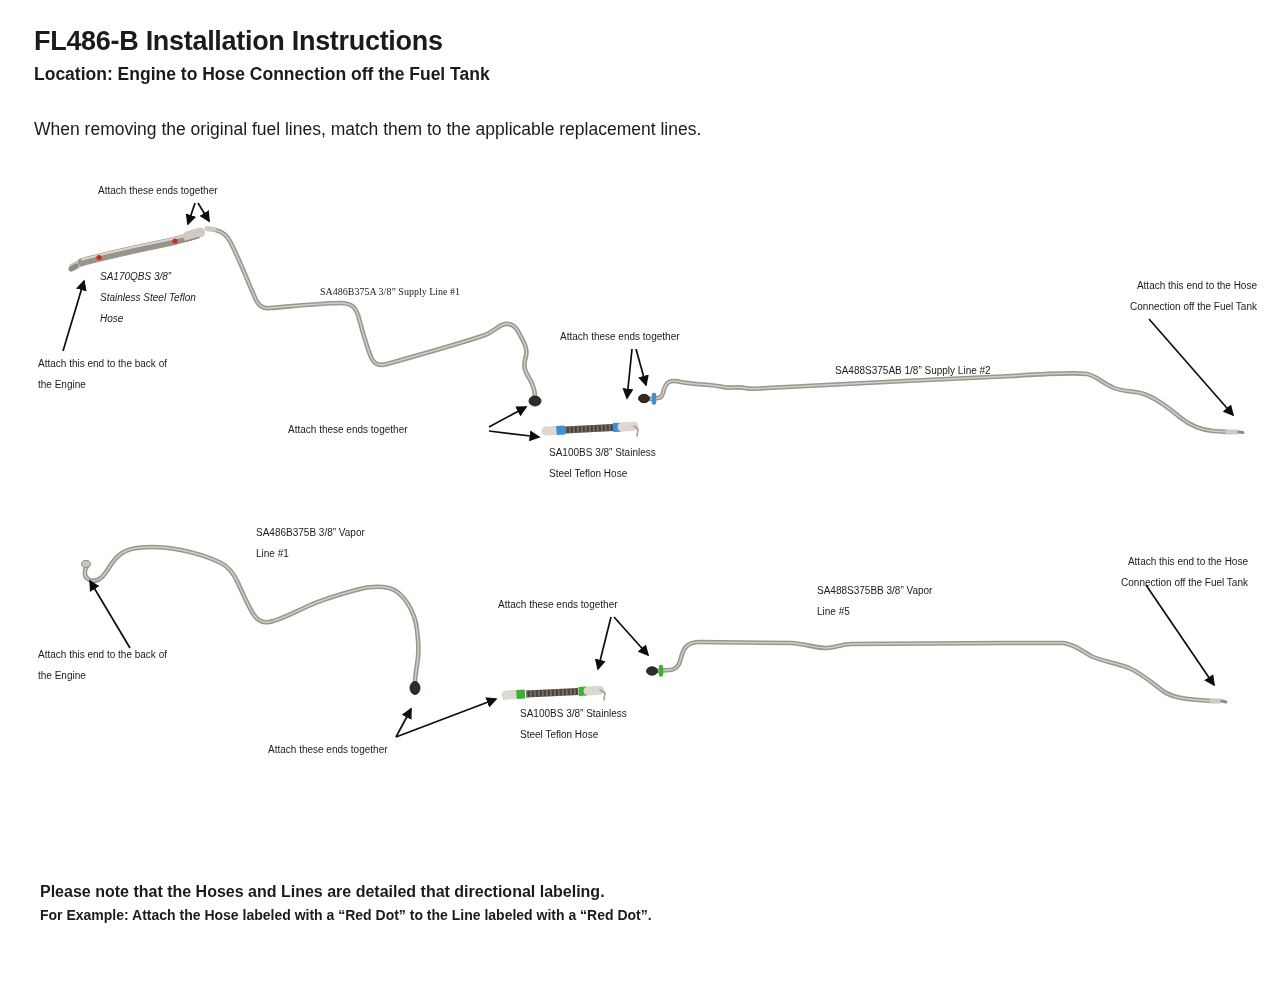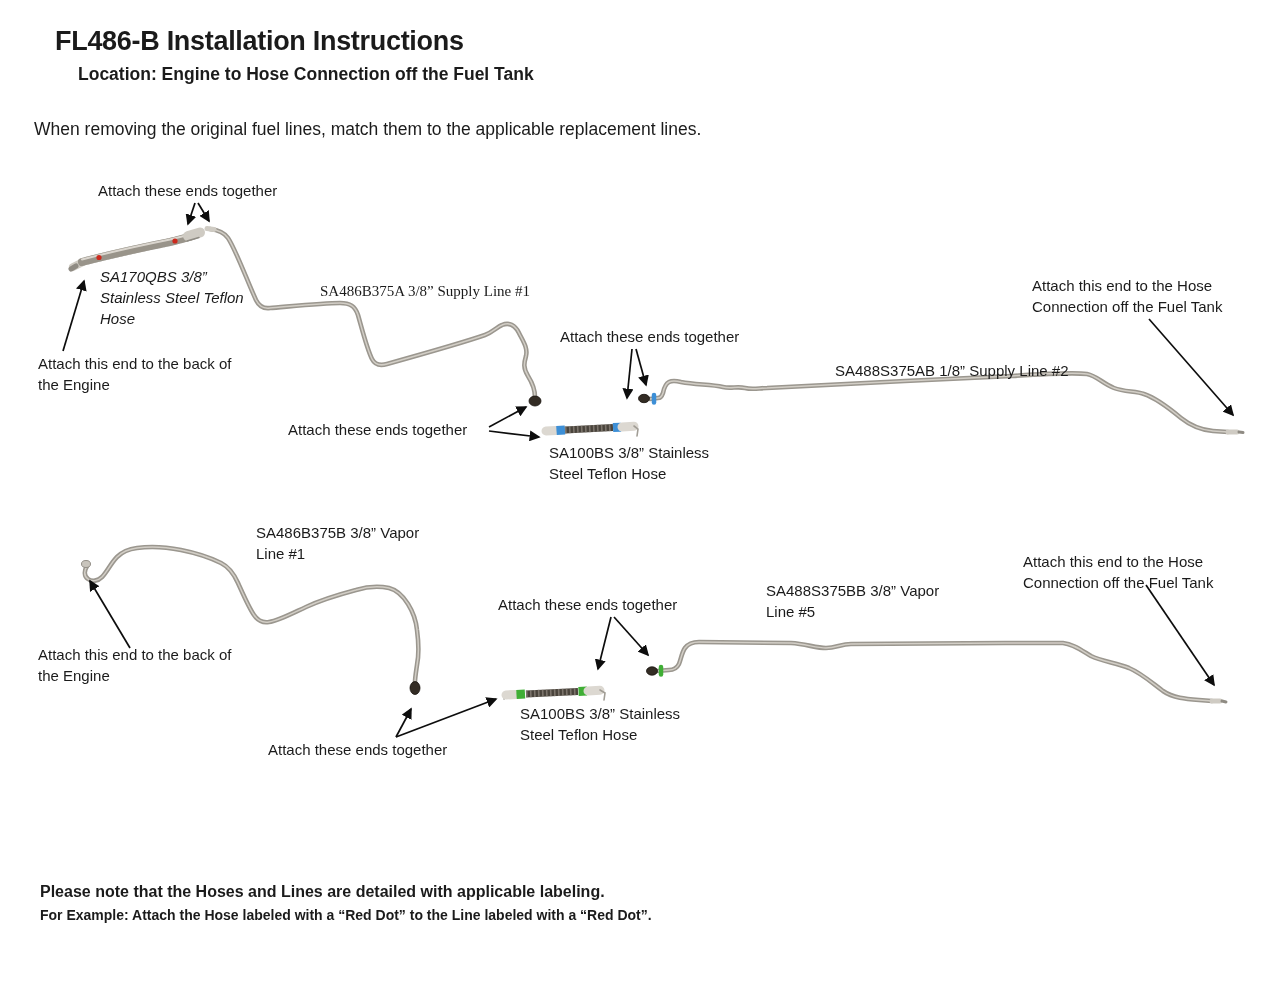--- a/index.html
+++ b/index.html
@@ -1,41 +1,41 @@
 <!DOCTYPE html>
 <html style="--red-dot: #cc2a1e; --blue-band: #3d8fd6; --green-band: #3fae35; --tube-base: #9b978f; --tube-highlight: #d8d4cc; --arrow: #0d0d0d;"><head>
 <meta charset="utf-8">
 <style>
   html,body { margin:0; padding:0; background:#ffffff; }
   body {
     width:1280px; height:989px; position:relative; overflow:hidden;
     font-family:"Liberation Sans", sans-serif; color:#1b1b1b;
   }
-  .hdr-title   { position:absolute; left:34px; top:26px;  font-size:27px;   font-weight:700; letter-spacing:-0.3px; white-space:nowrap;margin-left:21px; }
-  .hdr-loc     { position:absolute; left:34px; top:64px;  font-size:17.5px; font-weight:700; white-space:nowrap;margin-left:44px; }
+  .hdr-title   { position:absolute; left:34px; top:26px;  font-size:27px;   font-weight:700; letter-spacing:-0.3px; white-space:nowrap; }
+  .hdr-loc     { position:absolute; left:34px; top:64px;  font-size:17.5px; font-weight:700; white-space:nowrap; }
   .hdr-instr   { position:absolute; left:34px; top:119px; font-size:17.5px; font-weight:400; white-space:nowrap; }
 
-  .lbl { position:absolute; font-size:15px; line-height:21px; white-space:nowrap; z-index:3; }
-  .lbl-center { text-align:left; }
+  .lbl { position:absolute; font-size:10px; line-height:21px; white-space:nowrap; z-index:3; }
+  .lbl-center { text-align:right;margin-left:7px; }
 
   .lbl-attach1 { left:98px;  top:180px; }
   .lbl-hose1   { left:100px; top:266px;font-style:italic; }
   .lbl-engine1 { left:38px;  top:353px; }
   .lbl-line1   { left:320px; top:281px;font-family:Liberation Serif, serif; }
   .lbl-attach2 { left:560px; top:326px; }
   .lbl-attach3 { left:288px; top:419px; }
   .lbl-hose2   { left:549px; top:442px; }
   .lbl-line2   { left:835px; top:360px; }
   .lbl-tank1   { left:1032px; top:275px; width:218px; }
   .lbl-line3   { left:256px; top:522px; }
   .lbl-engine2 { left:38px;  top:644px; }
   .lbl-attach4 { left:268px; top:739px; }
   .lbl-attach5 { left:498px; top:594px; }
   .lbl-hose3   { left:520px; top:703px; }
-  .lbl-line4   { left:766px; top:580px; }
+  .lbl-line4   { left:817px; top:580px; }
   .lbl-tank2   { left:1023px; top:551px; width:218px; }
 
   .note1 { position:absolute; left:40px; top:883px; font-size:16px; font-weight:700; white-space:nowrap; }
   .note2 { position:absolute; left:40px; top:907px; font-size:14px; font-weight:700; white-space:nowrap; }
 
   svg.diagram { position:absolute; left:0; top:0; z-index:1; }
 
   .arrow { stroke:var(--arrow,#0d0d0d); stroke-width:1.7; fill:none; }
   .ah    { fill:var(--arrow,#0d0d0d); }
 
@@ -212,14 +212,14 @@
 <div class="lbl lbl-line4">
   <div>SA488S375BB 3/8” Vapor</div>
   <div>Line #5</div>
 </div>
 
 <div class="lbl lbl-tank2 lbl-center">
   <div>Attach this end to the Hose</div>
   <div>Connection off the Fuel Tank</div>
 </div>
 
-<div class="note1">Please note that the Hoses and Lines are detailed with applicable labeling.</div>
+<div class="note1">Please note that the Hoses and Lines are detailed that directional labeling.</div>
 <div class="note2">For Example: Attach the Hose labeled with a “Red Dot” to the Line labeled with a “Red Dot”.</div>
 
 </body></html>

